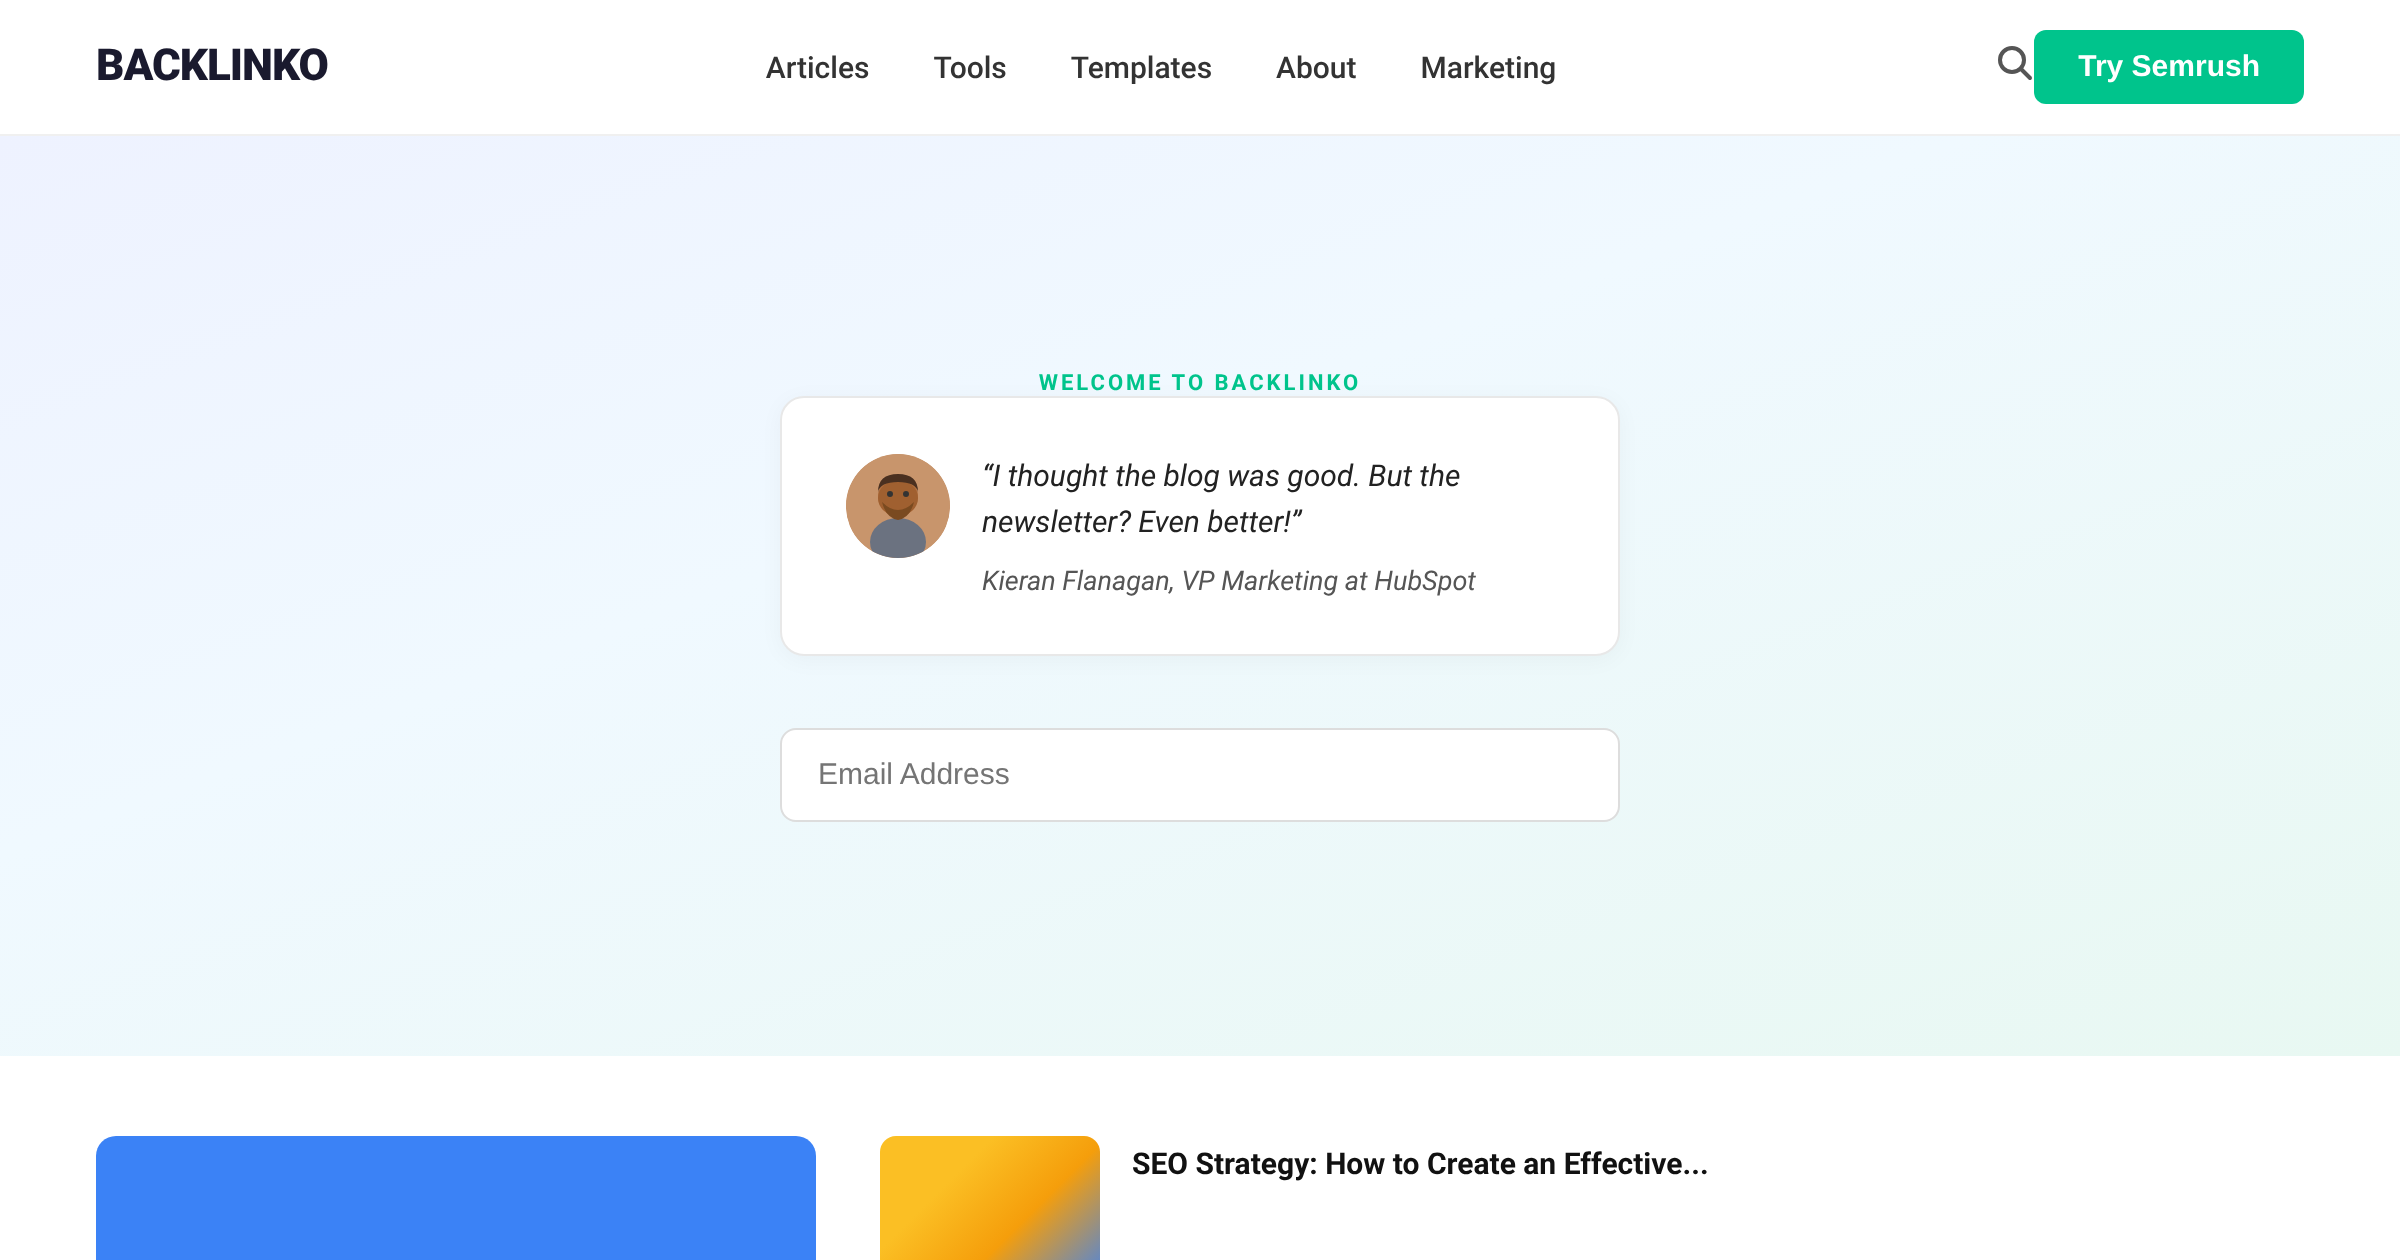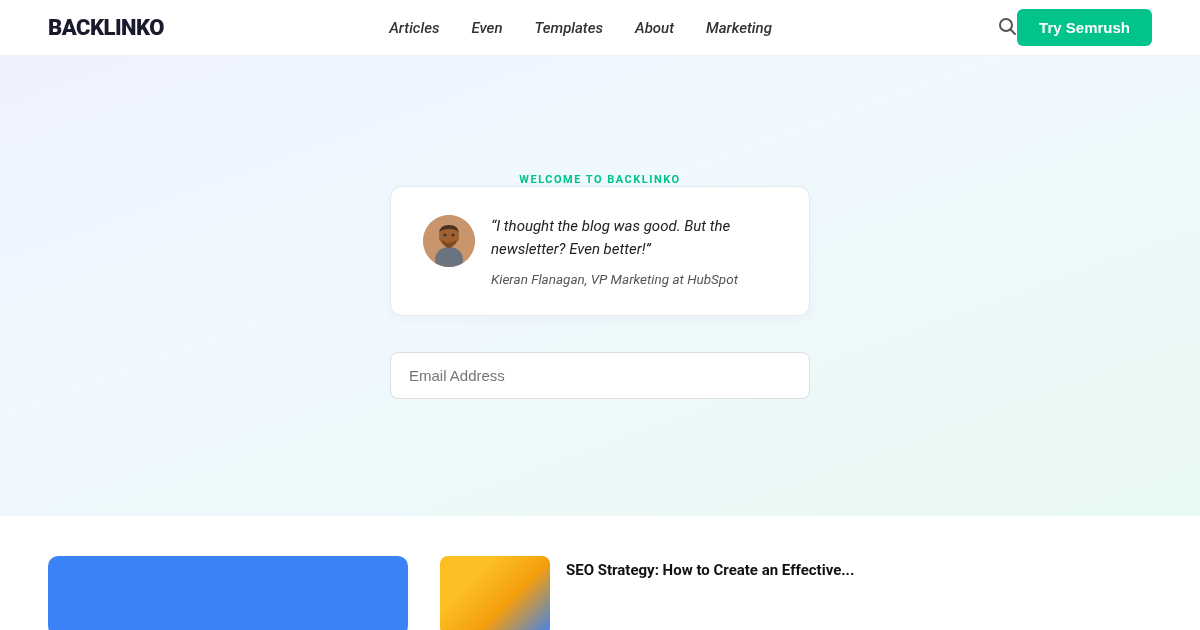--- a/index.html
+++ b/index.html
@@ -4,37 +4,36 @@
   <style>
     * { margin: 0; padding: 0; box-sizing: border-box; }
     body { font-family: -apple-system, BlinkMacSystemFont, 'Segoe UI', Roboto, sans-serif; background: #fff; }
 
     
     nav {
       display: flex;
       align-items: center;
       justify-content: space-between;
       padding: 0 48px;
-      height: 56px;
+      height: 68px;
       border-bottom: 1px solid #f0f0f0;
       background: #fff;
     }
     .nav-logo {
       font-size: 22px;
       font-weight: 900;
       color: #00c48c;
       letter-spacing: -0.5px;
     }
     .nav-logo span { color: #1a1a2e; }
     .nav-links {
       display: flex;
       align-items: flex-end;
       gap: 32px;
       list-style: none;
-      font-style: italic;
     }
     .nav-links a {
       text-decoration: none;
       color: #333;
       font-size: 15px;
       font-weight: 500;
     }
     .nav-right {
       display: flex;
       align-items: center;
@@ -200,21 +199,21 @@
   </style>
 </head>
 <body>
 
 <nav>
   <div class="nav-logo">
     <span>BACKLINK</span><span>O</span>
   </div>
   <ul class="nav-links">
     <li><a href="#">Articles</a></li>
-    <li><a href="#">Even</a></li>
+    <li><a href="#">Tools</a></li>
     <li><a href="#">Templates</a></li>
     <li><a href="#">About</a></li>
     <li><a href="#">Marketing</a></li>
   </ul>
   <div class="nav-right">
     <span class="search-icon">
       <svg width="20" height="20" viewBox="0 0 20 20" fill="none" stroke="#555" stroke-width="2" stroke-linecap="round" stroke-linejoin="round">
         <circle cx="9" cy="9" r="6"></circle>
         <line x1="13.5" y1="13.5" x2="18" y2="18"></line>
       </svg>

